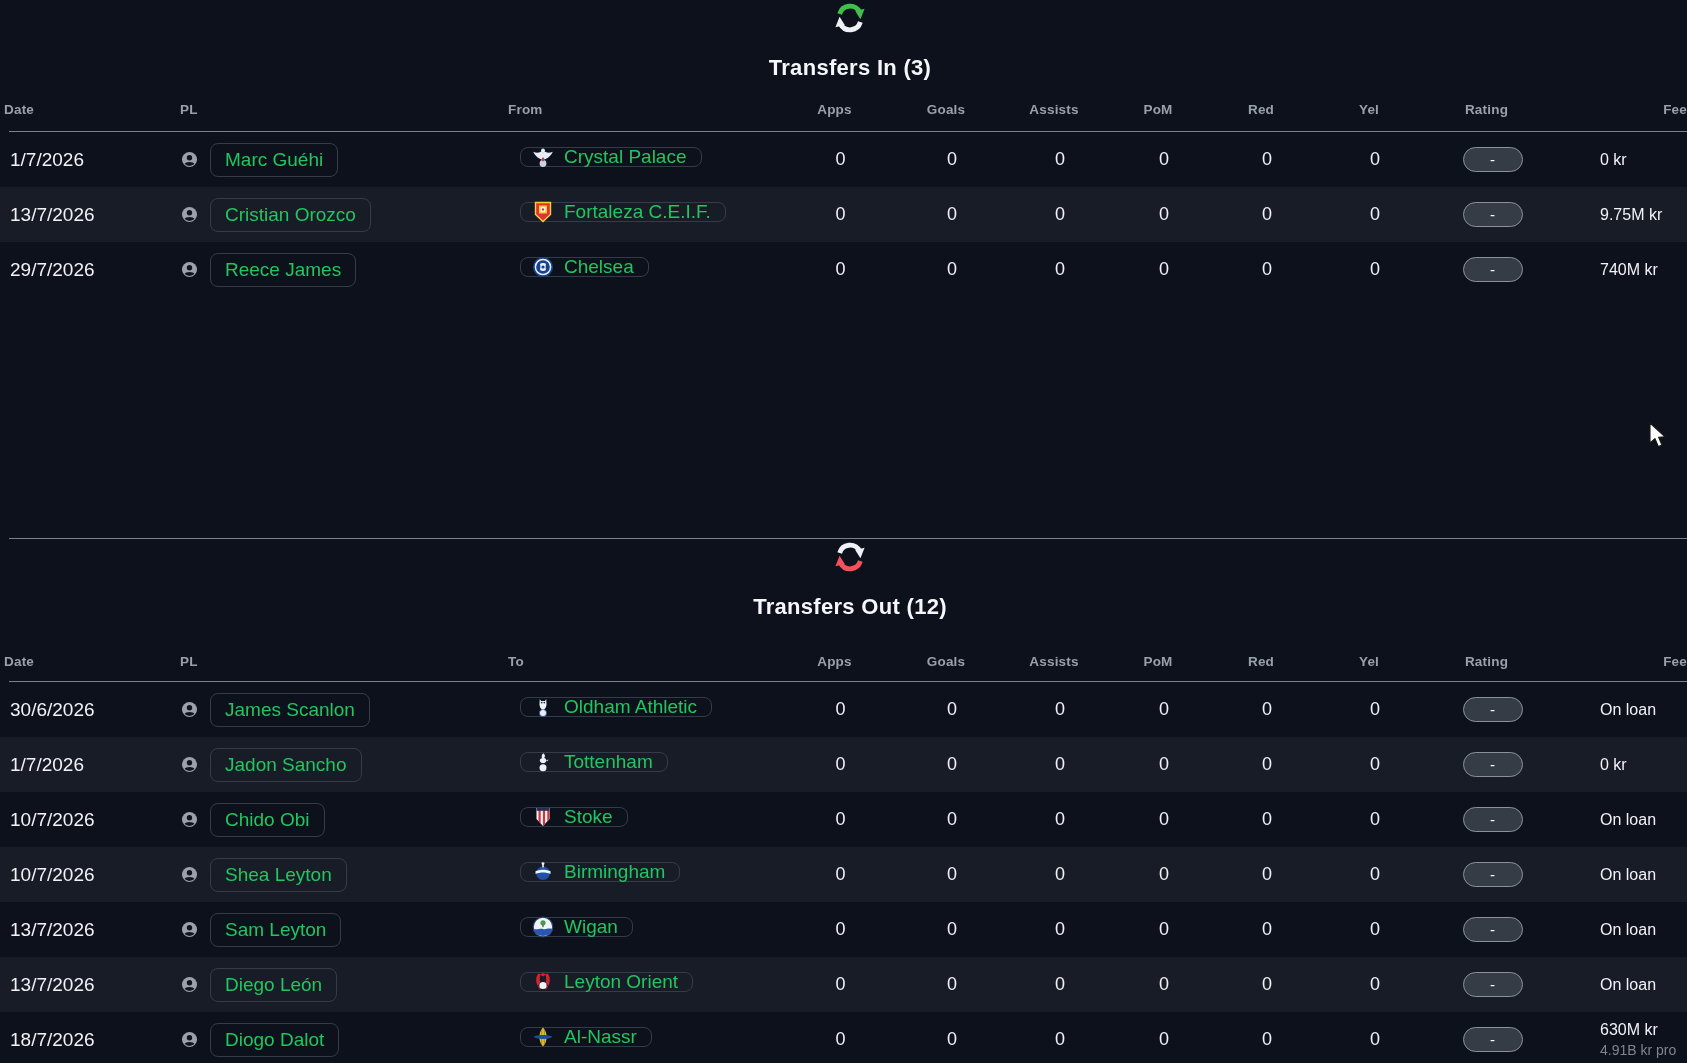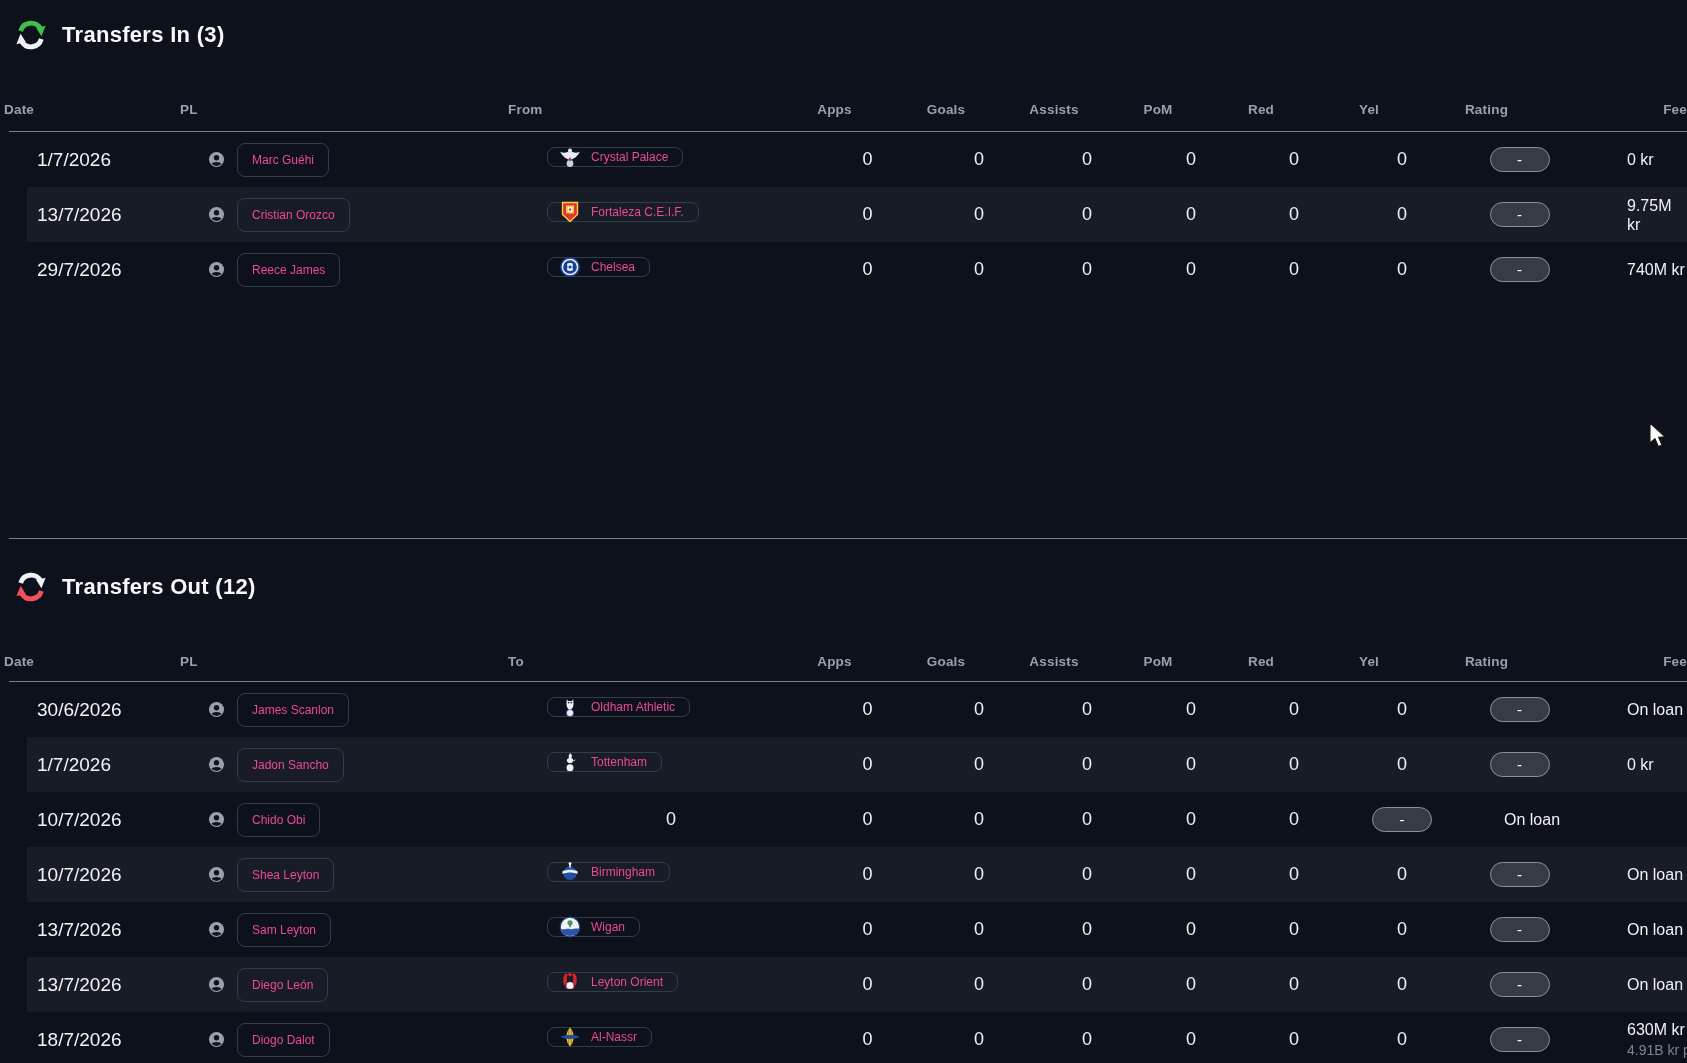--- a/index.html
+++ b/index.html
@@ -10,49 +10,49 @@
     font-family: "Liberation Sans", sans-serif;
     color: #f2f4f8;
   }
   :root {
     --cols: 170px 324px 280px 113px 110px 106px 102px 104px 112px 123px 1fr;
     --alt: #181c27;
     --muted: #99a0ab;
     --pillborder: #343c4a;
     --divider: #7b8089;
   }
-  .section-header { display: flex; align-items: center; gap: 13px; padding-left: 13px; }
+  .section-header { display: flex; align-items: center; gap: 19px; padding-left: 13px; flex-direction: column; }
   #sec-in .section-header { height: 70px; }
   #sec-out .section-header { height: 96px; }
   .sync-icon { width: 36px; height: 36px; display: flex; }
   .section-title { font-size: 22px; font-weight: 700; letter-spacing: .3px; color: #f5f7fb; }
 
   .thead { display: grid; grid-template-columns: var(--cols); align-items: end; padding-left: 4px; }
   #sec-in .thead { height: 61px; padding-bottom: 14px; }
   #sec-out .thead { height: 46px; padding-bottom: 12px; }
   .thead-line { height: 1px; background: var(--divider); margin-left: 9px; }
 
   .th { font-size: 13.5px; font-weight: 700; color: var(--muted); letter-spacing: .2px; }
   .th.c { text-align: center; }
   .th.pl { padding-left: 6px; }
   .th.club { padding-left: 10px; }
   .th.fee { padding-left: 42px; text-align: right; }
 
-  .tr { display: grid; grid-template-columns: var(--cols); align-items: center; height: 55px; padding-left: 10px; margin-left: 27px; }
+  .tr { display: grid; grid-template-columns: var(--cols); align-items: center; height: 55px; padding-left: 10px; }
   .tr.alt { background: var(--alt); }
 
   .date { font-size: 19px; font-weight: 400; color: #f0f2f7; }
 
   .plcell { display: flex; align-items: center; gap: 11px; }
   .avatar { display: flex; flex: 0 0 auto; }
 
   .pill {
     display: inline-flex; align-items: center; height: 34px; padding: 0 14px;
     border: 1px solid var(--pillborder); border-radius: 8px;
-    font-size: 12px; color: #ec4899; white-space: nowrap; cursor: pointer;
+    font-size: 19px; color: #22c55e; white-space: nowrap; cursor: pointer;
   }
   .clubcell { padding-left: 16px; }
   .clubpill { gap: 9px; padding: 0 14px 0 10px; height: 20px; }
   .crest { display: flex; flex: 0 0 auto; }
 
   .stat { text-align: center; font-size: 18px; color: #eef1f6; }
 
   .ratingcell { display: flex; justify-content: center; }
   .rating-badge {
     width: 60px; height: 25px; border-radius: 13px;
@@ -331,20 +331,39 @@
               <svg viewBox="0 0 24 24" width="19" height="19">
                 <circle cx="12" cy="12" r="9.5" fill="#9aa1ad"></circle>
                 <circle cx="12" cy="9.8" r="3.4" fill="#10141d"></circle>
                 <path d="M5.8 17.8 C6.6 14.4 17.4 14.4 18.2 17.8 A9.5 9.5 0 0 1 5.8 17.8 Z" fill="#10141d"></path>
               </svg>
             </span>
             <span class="pill">
               <span>Chido Obi</span>
             </span>
           </div>
+          <div class="clubcell"><span class="pill clubpill">
+              <span class="crest">
+                <svg viewBox="0 0 24 24" width="24" height="24">
+                  <defs>
+                    <clipPath id="stk">
+                      <path d="M5.5 3 H18.5 V14 L12 21 L5.5 14 Z"></path>
+                    </clipPath>
+                  </defs>
+                  <path d="M5.5 3 H18.5 V14 L12 21 L5.5 14 Z" fill="#f4f6fa"></path>
+                  <g clip-path="url(#stk)">
+                    <rect x="7.5" y="3" width="2.2" height="18" fill="#d7303c"></rect>
+                    <rect x="11.9" y="3" width="2.2" height="18" fill="#d7303c"></rect>
+                    <rect x="16.3" y="3" width="2.2" height="18" fill="#d7303c"></rect>
+                    <rect x="5.5" y="3" width="13" height="2.8" fill="#223055"></rect>
+                  </g>
+                </svg>
+              </span>
+              <span>Stoke</span>
+            </span></div>
           <div class="stat">0</div>
           <div class="stat">0</div>
           <div class="stat">0</div>
           <div class="stat">0</div>
           <div class="stat">0</div>
           <div class="stat">0</div>
           <div class="ratingcell">
             <div class="rating-badge">-</div>
           </div>
           <div class="feecell">

